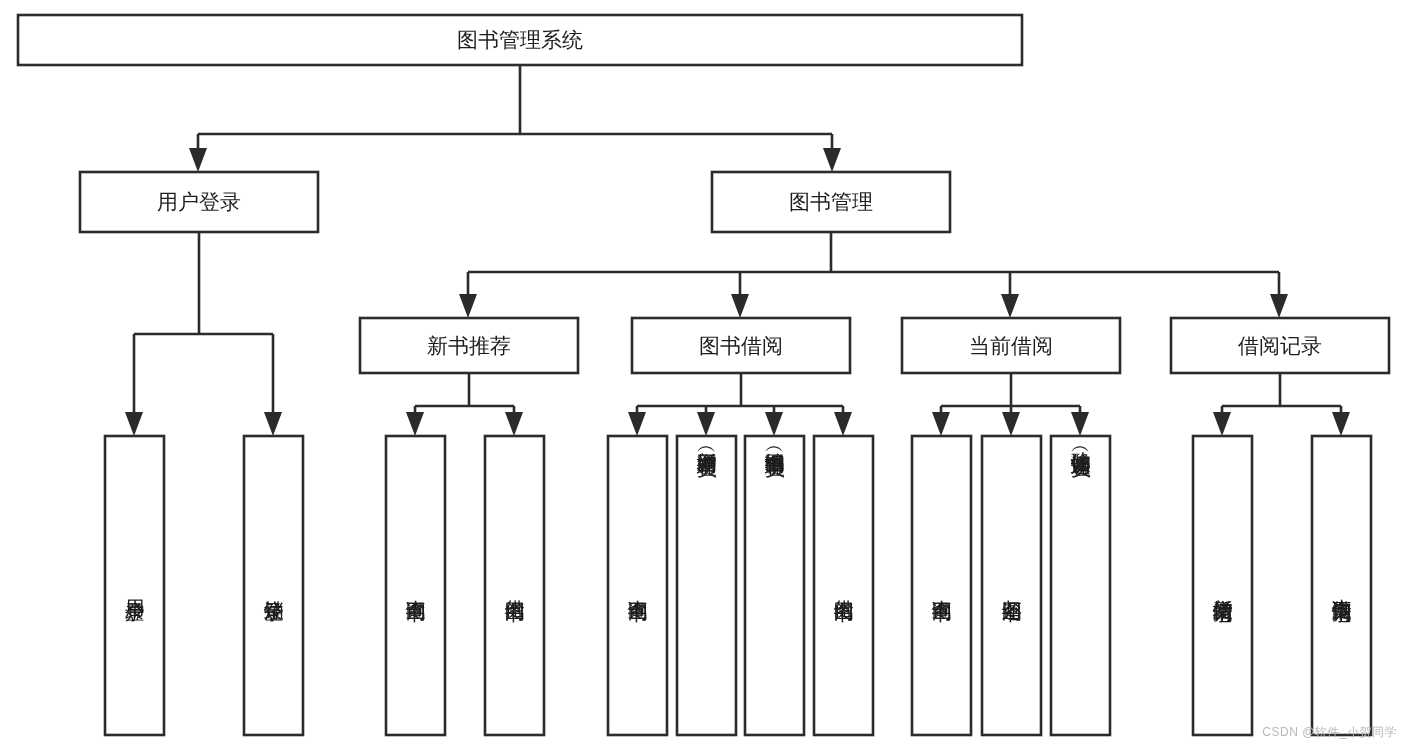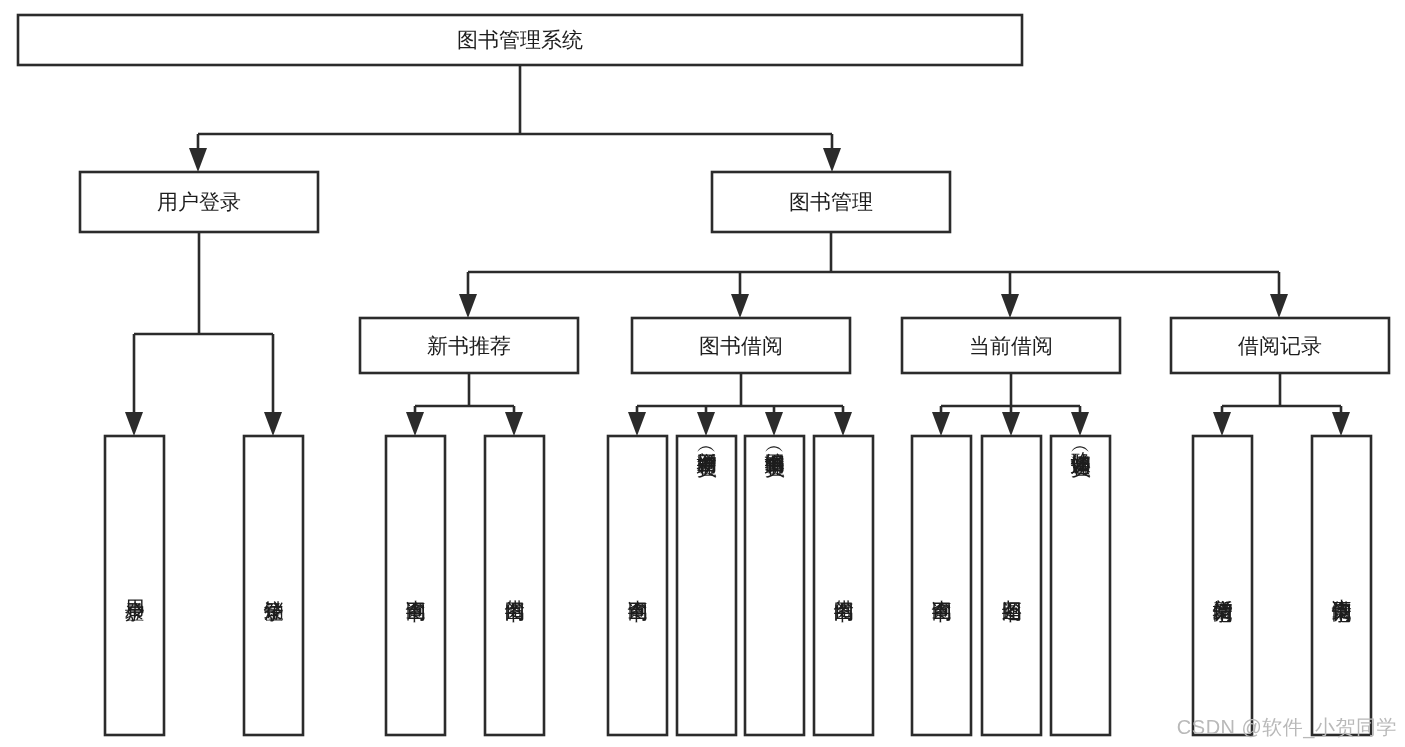--- a/index.html
+++ b/index.html
@@ -74,21 +74,21 @@
     text-orientation: upright;
     letter-spacing: 1px;
     white-space: nowrap;
     text-align: center;
   }
   #watermark {
     position: absolute;
     right: 8px;
     bottom: 6px;
     font-family: "Liberation Sans", "DejaVu Sans", sans-serif;
-    font-size: 20px;
+    font-size: 12px;
     color: #b9b9b9;
     letter-spacing: 0.5px;
     pointer-events: none;
     user-select: none;
   }
 </style>
 </head>
 <body>
 
 <div id="diagram-root">

